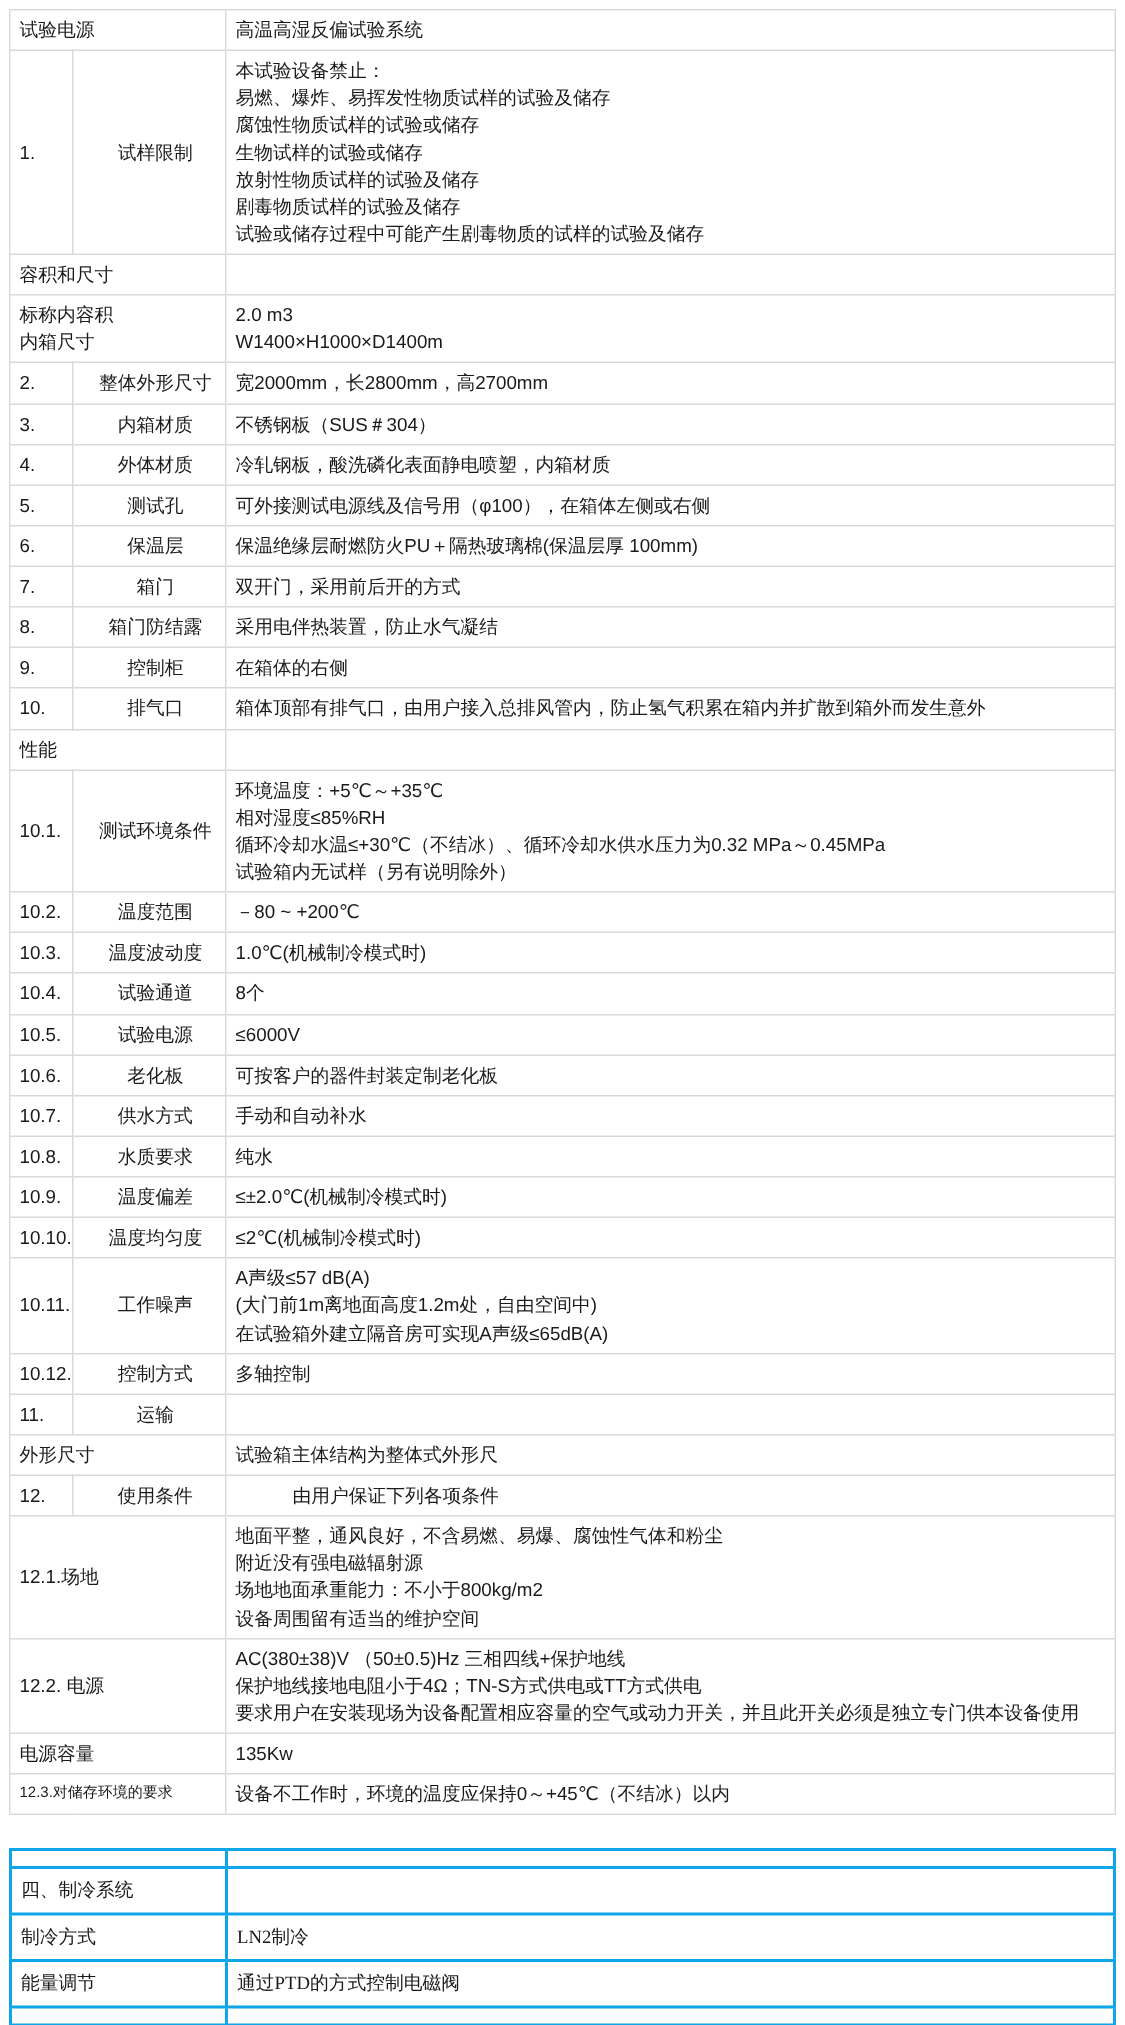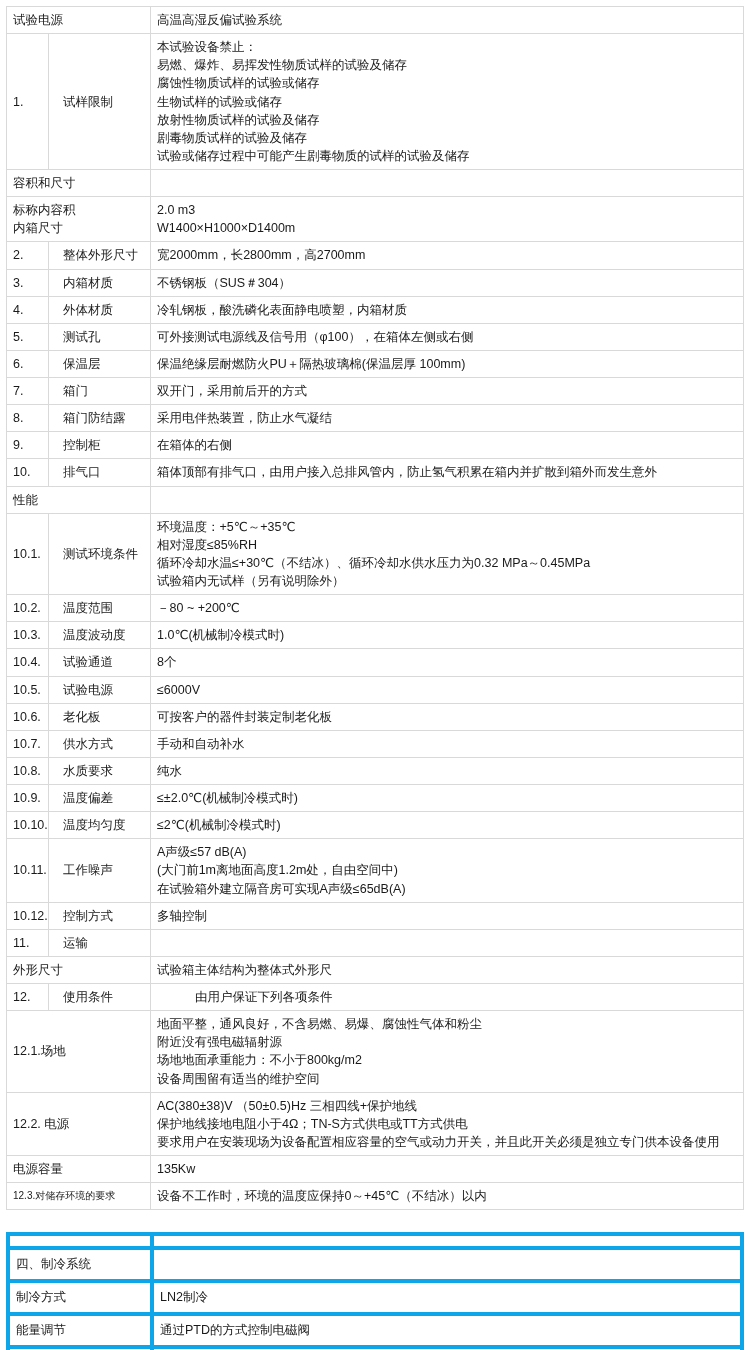--- a/index.html
+++ b/index.html
@@ -37,20 +37,21 @@
   td.num {
     text-align: left;
     padding-left: 8px;
     white-space: nowrap;
   }
   td.name {
     text-align: left;
   }
   td.name.indent {
     padding-left: 14px;
+    text-align: center;
   }
   td.val {
     text-align: left;
   }
   .multiline {
     white-space: pre-line;
   }
   td.section {
     font-weight: normal;
     margin-left: 29px;
@@ -61,25 +62,26 @@
   }
   .sec2 {
     margin-top: 0px;
   }
   table.spec2 {
     width: 100%;
     border-collapse: collapse;
     table-layout: fixed;
   }
   table.spec2 td {
-    border: 4px solid #0ea5e9;
+    border: 2px solid #0ea5e9;
     padding: 5px 6px;
     vertical-align: middle;
     line-height: 1.5;
     word-wrap: break-word;
+    font-family: Liberation Serif, serif;
   }
   col.d-label { width: 144px; }
   col.d-val { width: auto; }
   .tall td { padding-top: 7px; padding-bottom: 7px; }
 </style>
 </head>
 <body>
 
 <div class="page">
 

